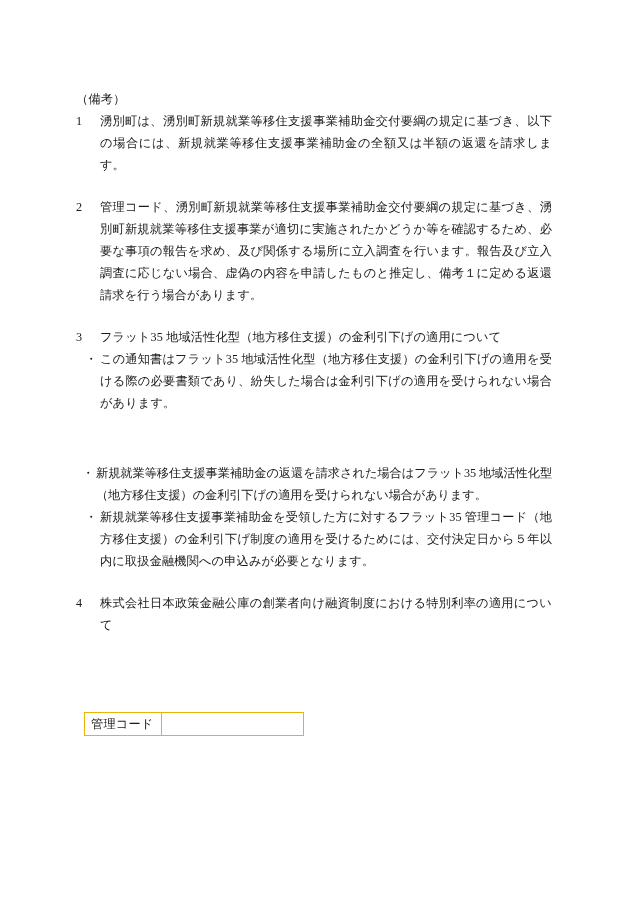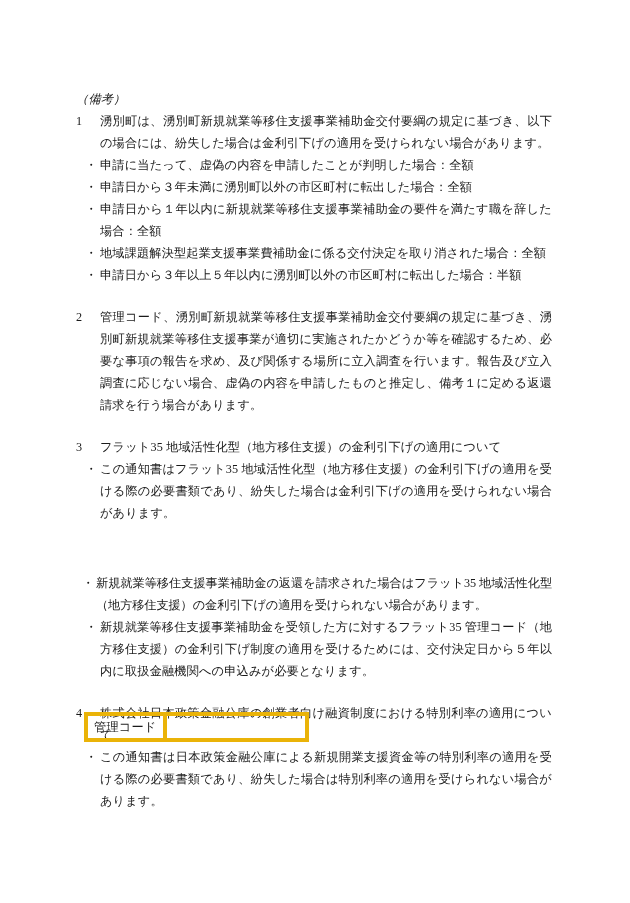--- a/index.html
+++ b/index.html
@@ -27,21 +27,20 @@
     top: 88px;
     width: 476px;
   }
 
   
   .heading-remark {
     font-size: 12.2px;
     line-height: 22px;
     margin: 0 0 0 0;
     letter-spacing: 0.2px;
-    font-style: italic;
   }
 
   .section {
     margin-top: 0;
   }
   .section.gap {
     margin-top: 20px;
   }
 
   
@@ -100,21 +99,21 @@
 
   
   .code-table {
     position: absolute;
     left: 84px;
     top: 712px;
     border-collapse: collapse;
     table-layout: fixed;
   }
   .code-table td {
-    border: 4px solid #eab308;
+    border: 1px solid #eab308;
     height: 22px;
     font-size: 12.2px;
     line-height: 22px;
     padding: 0 6px;
     box-sizing: border-box;
   }
   .code-table td.label-cell {
     width: 77px;
     white-space: nowrap;
     letter-spacing: 0.2px;
@@ -128,29 +127,22 @@
 
 <div class="page">
 
   <div class="content">
 
     <p class="heading-remark">（備考）</p>
 
     <div class="section">
       <div class="num-item">
         <span class="num">1</span>
-        <span class="num-body">湧別町は、湧別町新規就業等移住支援事業補助金交付要綱の規定に基づき、以下の場合には、紛失した場合は金利引下げの適用を受けられない場合があります。</span>
+        <span class="num-body">湧別町は、湧別町新規就業等移住支援事業補助金交付要綱の規定に基づき、以下の場合には、新規就業等移住支援事業補助金の全額又は半額の返還を請求します。</span>
       </div>
-      <ul class="bullets">
-        <li>申請に当たって、虚偽の内容を申請したことが判明した場合：全額</li>
-        <li>申請日から３年未満に湧別町以外の市区町村に転出した場合：全額</li>
-        <li>申請日から１年以内に新規就業等移住支援事業補助金の要件を満たす職を辞した場合：全額</li>
-        <li>地域課題解決型起業支援事業費補助金に係る交付決定を取り消された場合：全額</li>
-        <li>申請日から３年以上５年以内に湧別町以外の市区町村に転出した場合：半額</li>
-      </ul>
     </div>
 
     <div class="section gap">
       <div class="num-item">
         <span class="num">2</span>
         <span class="num-body">管理コード、湧別町新規就業等移住支援事業補助金交付要綱の規定に基づき、湧別町新規就業等移住支援事業が適切に実施されたかどうか等を確認するため、必要な事項の報告を求め、及び関係する場所に立入調査を行います。報告及び立入調査に応じない場合、虚偽の内容を申請したものと推定し、備考１に定める返還請求を行う場合があります。</span>
       </div>
     </div>
 
     <div class="section gap">
@@ -164,21 +156,20 @@
         <li>新規就業等移住支援事業補助金を受領した方に対するフラット35 管理コード（地方移住支援）の金利引下げ制度の適用を受けるためには、交付決定日から５年以内に取扱金融機関への申込みが必要となります。</li>
       </ul>
     </div>
 
     <div class="section gap">
       <div class="num-item">
         <span class="num">4</span>
         <span class="num-body">株式会社日本政策金融公庫の創業者向け融資制度における特別利率の適用について</span>
       </div>
       <ul class="bullets">
-        <li>この通知書は日本政策金融公庫による新規開業支援資金等の特別利率の適用を受ける際の必要書類であり、紛失した場合は特別利率の適用を受けられない場合があります。</li>
       </ul>
     </div>
 
   </div>
 
   <table class="code-table">
     <tbody>
       <tr>
         <td class="label-cell">管理コード</td>
         <td class="value-cell"></td>

